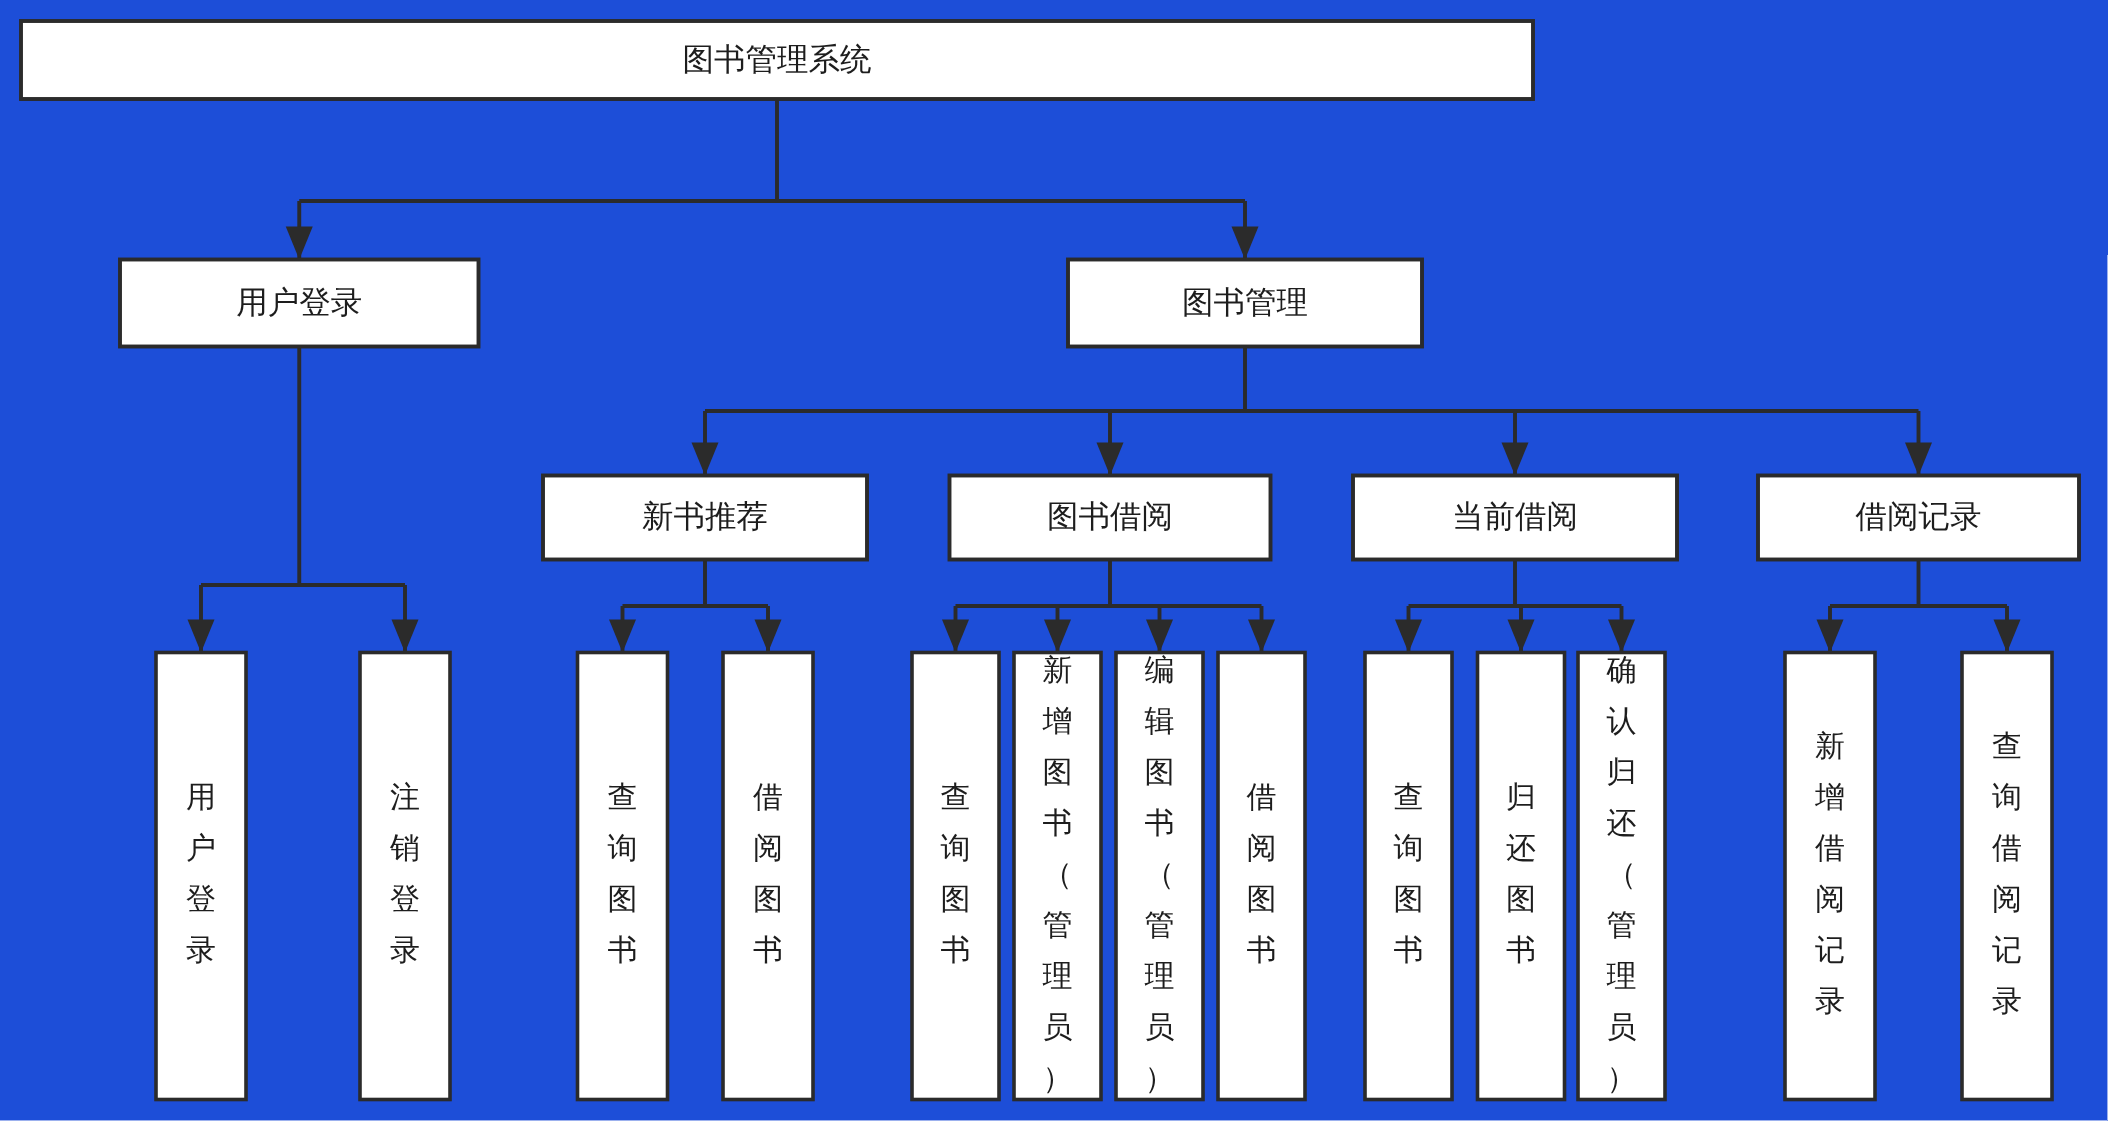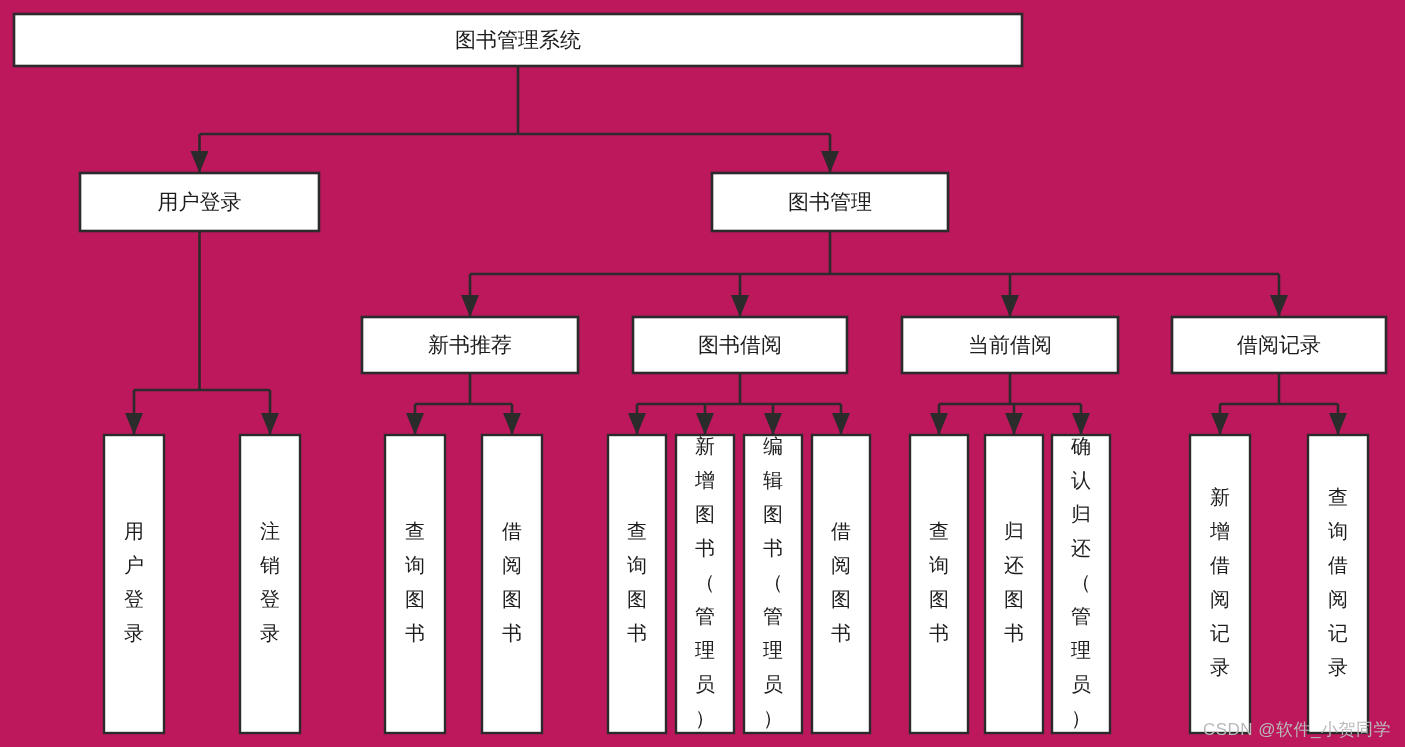--- a/index.html
+++ b/index.html
@@ -7,21 +7,21 @@
     padding: 0;
     background: #ffffff;
   }
   body {
     font-family: "Liberation Sans", "DejaVu Sans", sans-serif;
   }
   #canvas {
     position: relative;
     width: 1405px;
     height: 747px;
-    background: #be185d;
+    background: #1d4ed8;
     overflow: hidden;
   }
   svg.diagram {
     position: absolute;
     left: 0;
     top: 0;
     width: 1405px;
     height: 747px;
     display: block;
   }
@@ -217,15 +217,14 @@
           <rect x="1190" y="435" width="60" height="298" class="node-rect thin"></rect>
           <text x="1220" y="499" class="node-label vertical"><tspan x="1220" dy="0">新</tspan><tspan x="1220" dy="34">增</tspan><tspan x="1220" dy="34">借</tspan><tspan x="1220" dy="34">阅</tspan><tspan x="1220" dy="34">记</tspan><tspan x="1220" dy="34">录</tspan></text>
         </g>
         <g>
           <rect x="1308" y="435" width="60" height="298" class="node-rect thin"></rect>
           <text x="1338" y="499" class="node-label vertical"><tspan x="1338" dy="0">查</tspan><tspan x="1338" dy="34">询</tspan><tspan x="1338" dy="34">借</tspan><tspan x="1338" dy="34">阅</tspan><tspan x="1338" dy="34">记</tspan><tspan x="1338" dy="34">录</tspan></text>
         </g>
       </g>
   </svg>
 
-  <div class="watermark">CSDN @软件_小贺同学</div>
 
 </div>
 
 </body></html>

